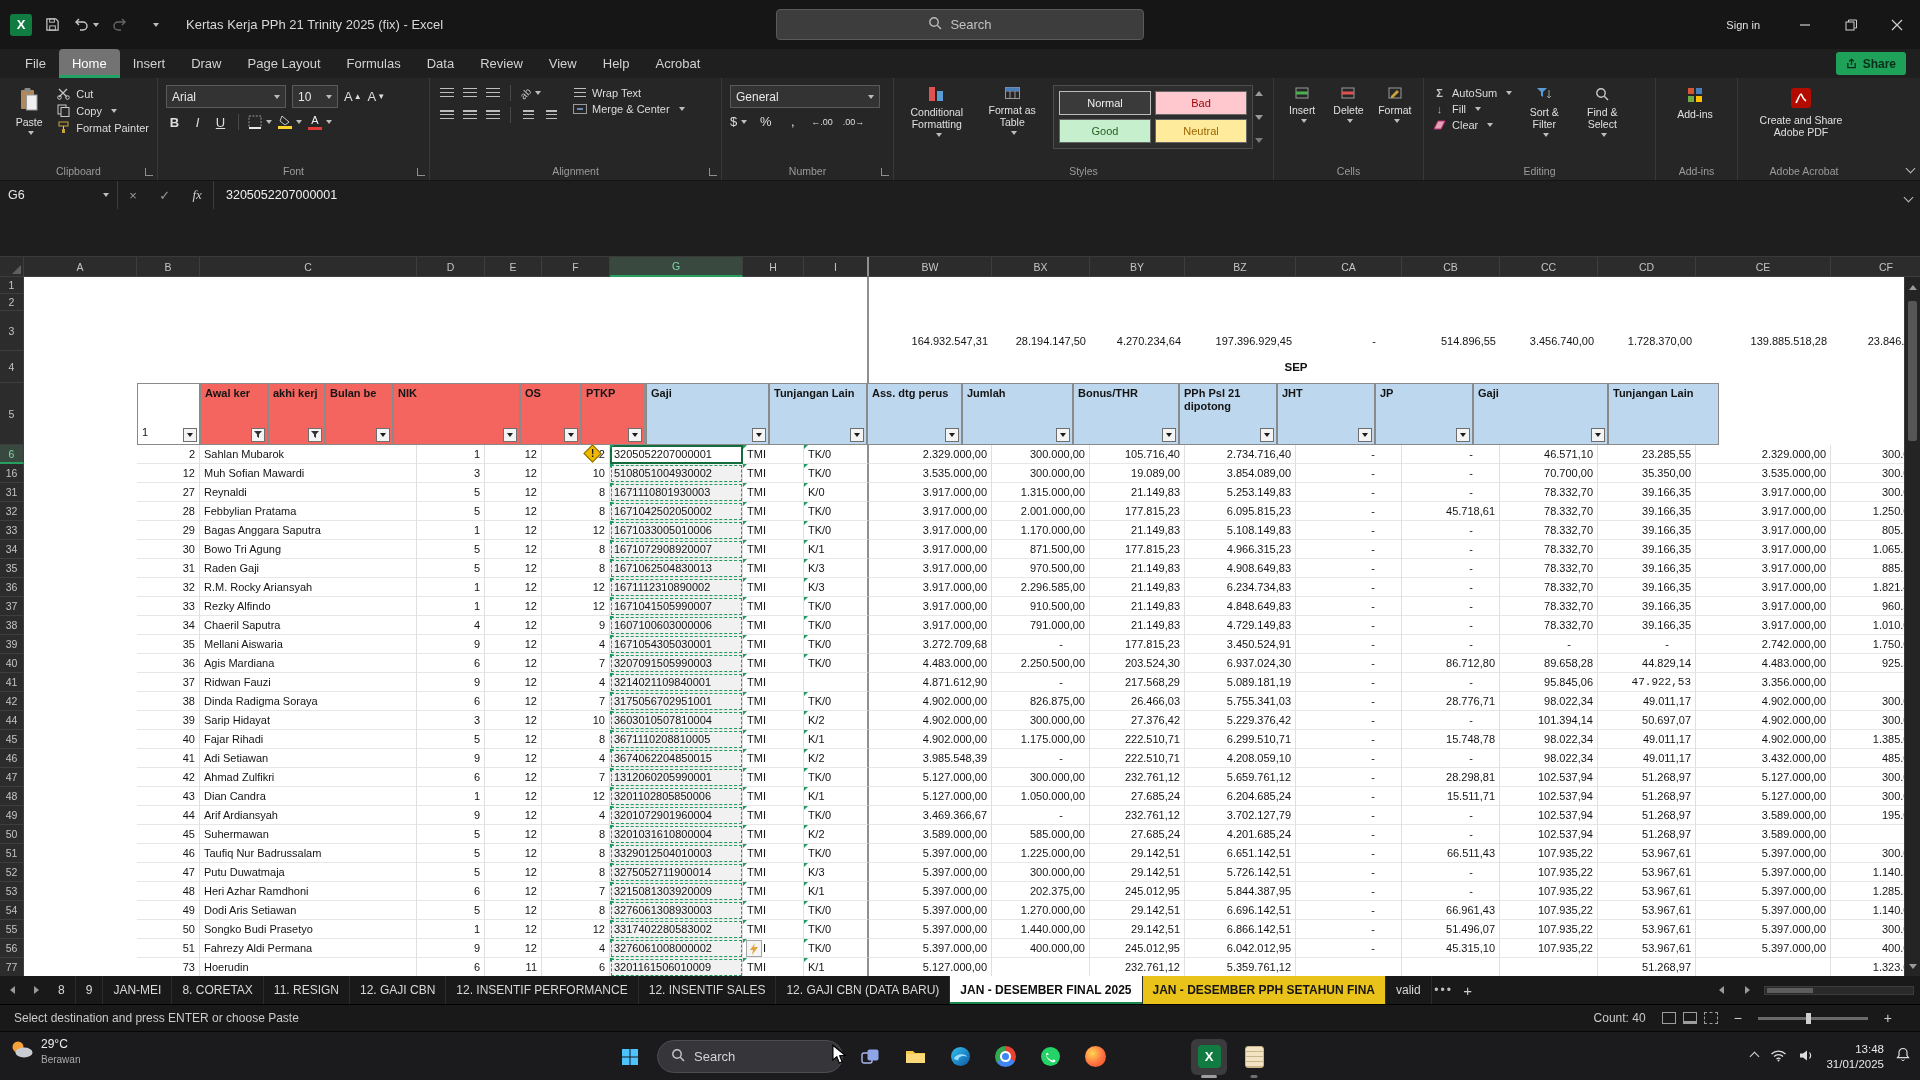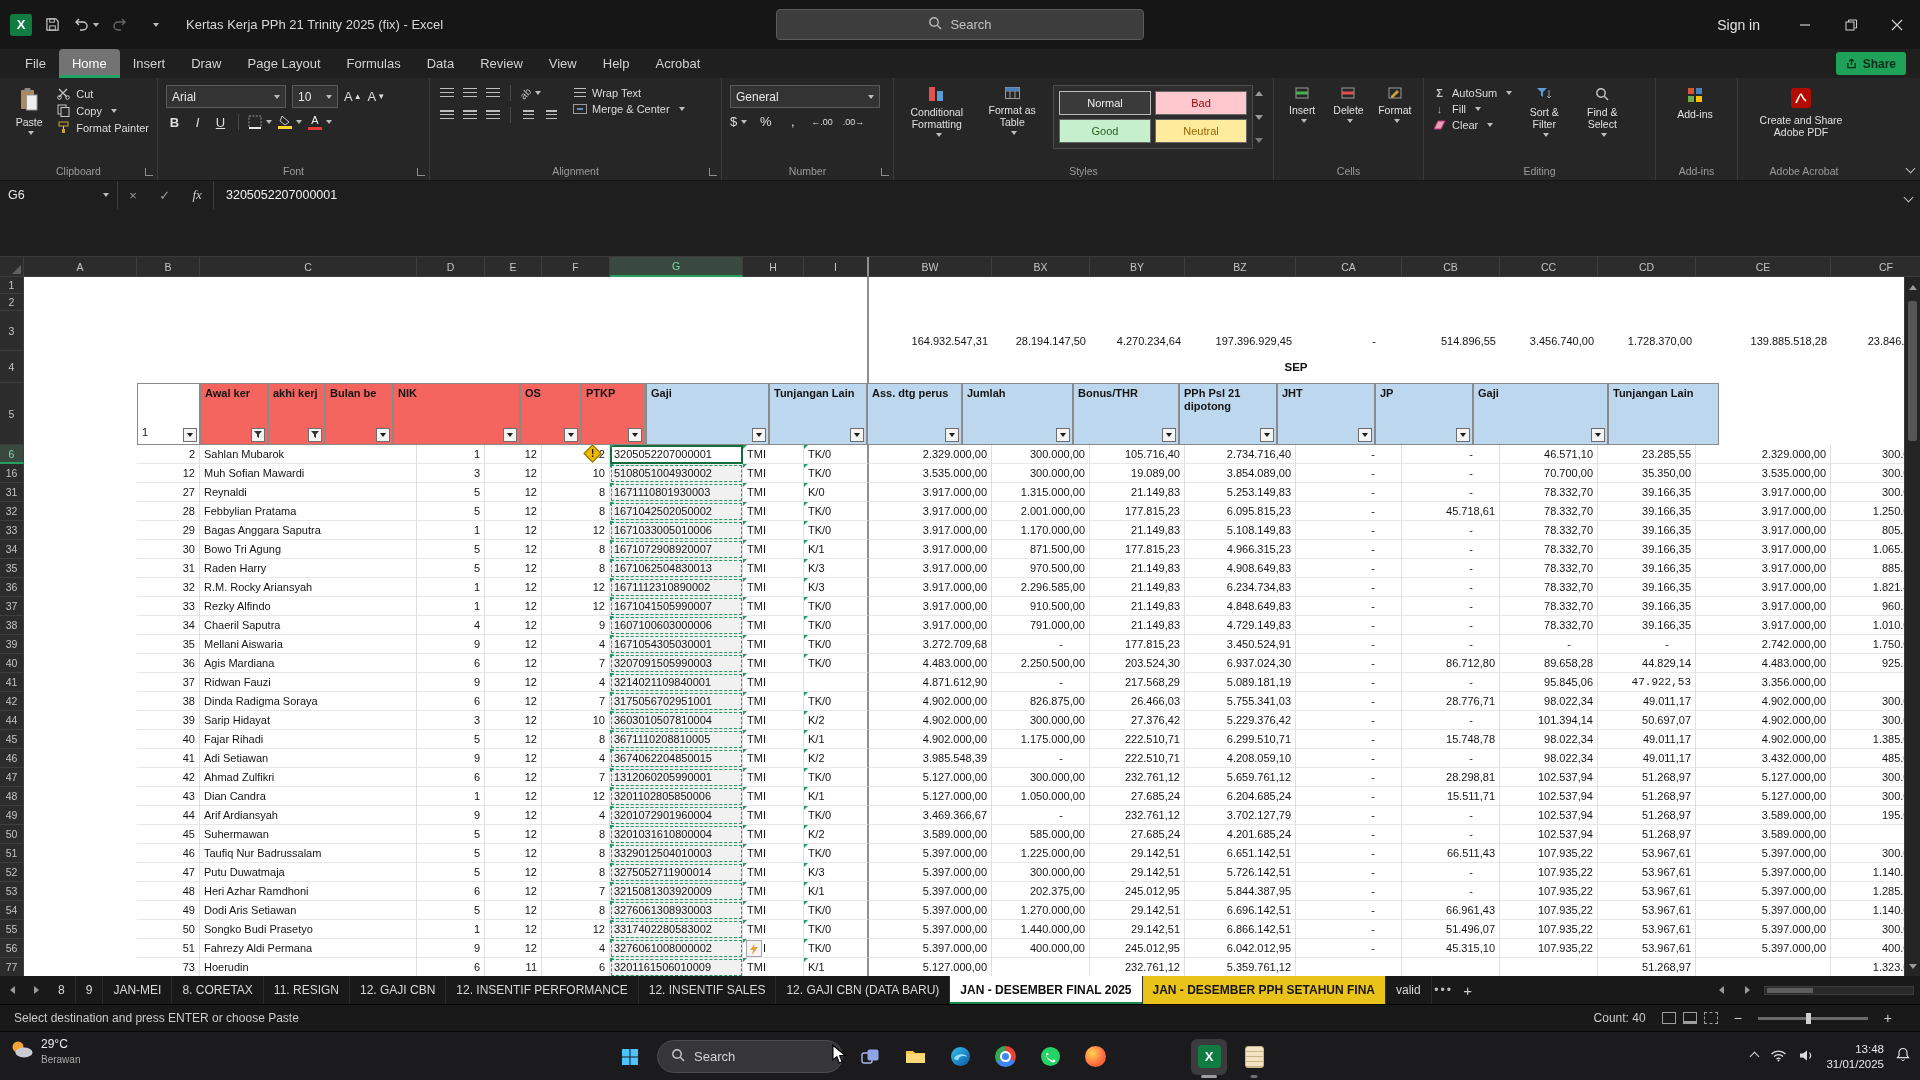--- a/index.html
+++ b/index.html
@@ -8,21 +8,21 @@
   .caret{display:inline-block;width:0;height:0;border-left:3.5px solid transparent;border-right:3.5px solid transparent;border-top:4px solid #bdbdbd;margin-left:4px;vertical-align:middle;}
   
   .titlebar{position:absolute;top:0;left:0;width:1920px;height:49px;background:#161616;display:flex;align-items:center;color:#dcdcdc;}
   .qat{display:flex;align-items:center;gap:6px;padding-left:10px;}
   .excel-logo{width:22px;height:22px;background:#107c41;border-radius:3px;color:#fff;font-weight:bold;font-size:13px;display:flex;align-items:center;justify-content:center;}
   .qbtn{background:none;border:none;width:28px;height:30px;display:flex;align-items:center;justify-content:center;cursor:default;}
   .dim{opacity:.45;}
   .wtitle{font-size:13px;color:#d8d8d8;margin-left:18px;white-space:nowrap;}
   .tb-search{position:absolute;left:50%;transform:translateX(-50%);top:9px;width:368px;height:31px;background:#3d3d3d;border:1px solid #5a5a5a;border-radius:4px;display:flex;align-items:center;justify-content:center;gap:8px;font-size:13px;color:#c2c2c2;}
   .tb-right{margin-left:auto;display:flex;align-items:center;height:100%;}
-  .signin{font-size:14px;margin-right:22px;color:#e2e2e2;}
+  .signin{font-size:11px;margin-right:22px;color:#e2e2e2;}
   .winbtn{width:46px;height:49px;display:flex;align-items:center;justify-content:center;}
   
   .rtabs{position:absolute;top:49px;left:0;width:1920px;height:29px;background:#1f1f1f;display:flex;align-items:stretch;padding-left:12px;}
   .rtab{font-size:13px;color:#d2d2d2;padding:0 13px;display:flex;align-items:center;white-space:nowrap;}
   .rtab.active{color:#fff;background:#737373;box-shadow:inset 0 -3px 0 #21a366;border-radius:4px 4px 0 0;}
   .sharebtn{position:absolute;right:14px;top:3px;height:23px;background:#1ea25a;border-radius:3px;display:flex;align-items:center;gap:6px;padding:0 10px;font-size:12px;font-weight:bold;color:#0b2d18;}
   
   .ribbon{position:absolute;top:78px;left:0;width:1920px;height:103px;background:#262626;border-bottom:1px solid #151515;display:flex;align-items:stretch;}
   .rgroup{position:relative;border-right:1px solid #383838;padding:7px 8px 18px 8px;display:flex;gap:6px;align-items:flex-start;flex:none;}
   .glabel{position:absolute;left:0;right:0;bottom:3px;text-align:center;font-size:10.5px;color:#9b9b9b;}
@@ -883,21 +883,21 @@
       <div class="gc dc num dash" style="width: 98px;">-</div>
       <div class="gc dc num" style="width: 98px;">78.332,70</div>
       <div class="gc dc num" style="width: 98px;">39.166,35</div>
       <div class="gc dc num" style="width: 135px;">3.917.000,00</div>
       <div class="gc dc num" style="width: 111px;">1.065.500,00</div>
     </div>
     <div class="grow" style="height: 19px;">
       <div class="gc hdr" style="width: 24px;">35</div>
       <div class="gc free" style="width: 113px;"></div>
       <div class="gc dc num" style="width: 63px;">31</div>
-      <div class="gc dc" style="width: 217px;">Raden Harry</div>
+      <div class="gc dc" style="width: 217px;">Raden Gaji</div>
       <div class="gc dc num" style="width: 68px;">5</div>
       <div class="gc dc num" style="width: 57px;">12</div>
       <div class="gc dc num" style="width: 68px;">8</div>
       <div class="gc dc nik" style="width: 133px;">1671062504830013</div>
       <div class="gc dc flag" style="width: 61px;">TMI</div>
       <div class="gc dc pane flag" style="width: 65px;">K/3</div>
       <div class="gc dc num" style="width: 123px;">3.917.000,00</div>
       <div class="gc dc num" style="width: 98px;">970.500,00</div>
       <div class="gc dc num" style="width: 95px;">21.149,83</div>
       <div class="gc dc num" style="width: 111px;">4.908.649,83</div>

